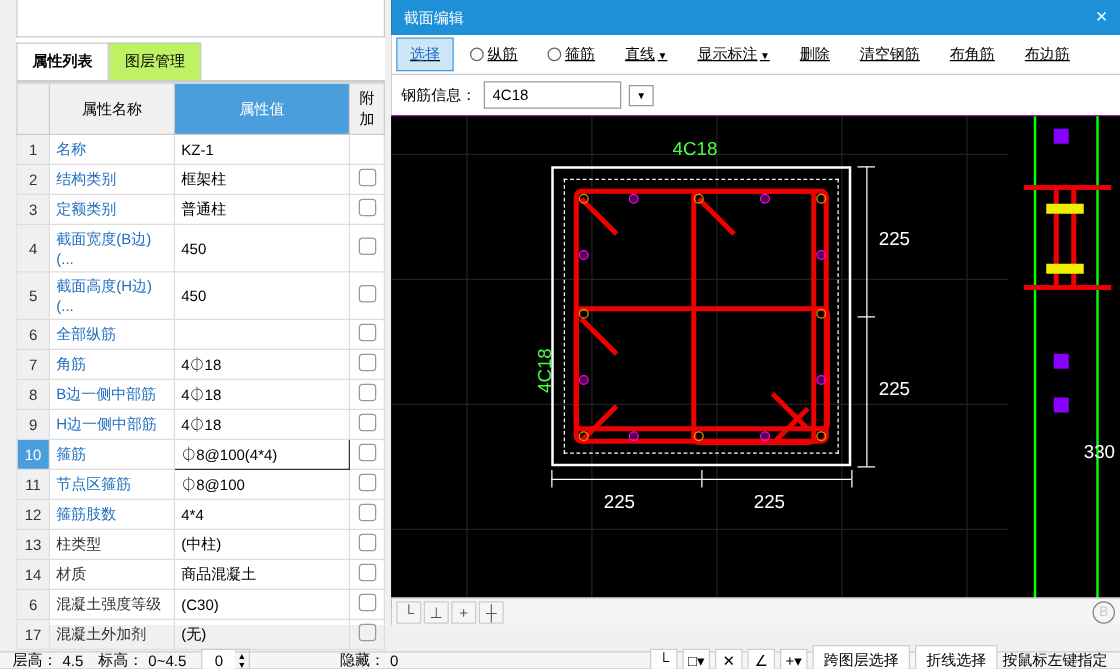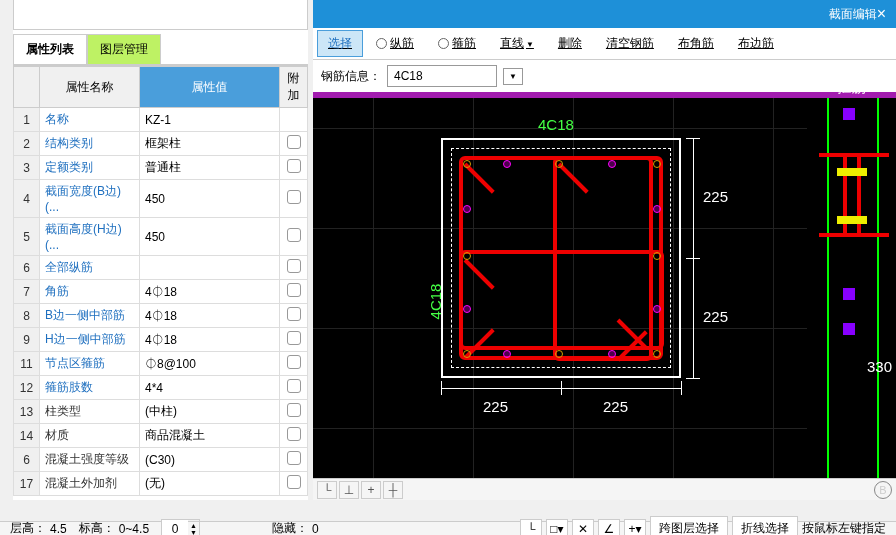--- a/index.html
+++ b/index.html
@@ -15,28 +15,28 @@
 .prop-table td { border: 1px solid #ddd; padding: 3px 5px; height: 20px; }
 .prop-table td.rn { background: #f0f0f0; text-align: center; width: 26px; color: #333; }
 .prop-table td.name { color: #1e6fbf; width: 100px; border-radius: 11px; }
 .prop-table td.name.black { color: #333; }
 .prop-table td.check { text-align: center; width: 28px; }
 .prop-table tr.sel td.rn { background: #4a9edb; color: #fff; }
 .prop-table tr.sel td.val { border: 1px solid #333; }
 .chk { display:inline-block; width:14px; height:14px; border:1px solid #999; border-radius:3px; }
 
 .right-area { position: absolute; left: 313px; top: 0; width: 583px; height: 500px; background: #000; }
-.dlg-title { background: #1e90d8; color: #fff; padding: 5px 10px; display: flex; justify-content: flex-end; align-items: center; }
+.dlg-title { background: #1e90d8; color: #fff; padding: 5px 10px; display: flex; justify-content: space-between; align-items: center; }
 .dlg-close { font-size: 16px; cursor: pointer; }
 .toolbar1 { background: #fff; display: flex; align-items: center; padding: 2px 4px; border-bottom: 1px solid #ccc; gap: 2px; text-decoration: underline; }
 .tb-btn { padding: 4px 10px; cursor: pointer; border: 1px solid transparent; }
 .tb-btn.active { background: #cce6f7; border: 1px solid #4a9edb; color: #1e6fbf; }
 .radio { display:inline-block; width:11px; height:11px; border:1px solid #666; border-radius:50%; margin-right:3px; vertical-align:middle; }
 .dd-arrow { font-size: 8px; margin-left: 2px; }
-.infobar { background: #fff; padding: 5px 8px; display: flex; align-items: center; gap: 6px; border-bottom: 6px solid #a21caf; }
+.infobar { background: #fff; padding: 5px 8px; display: flex; align-items: center; gap: 6px; border-bottom: 1px solid #a21caf; }
 .info-input { border: 1px solid #999; padding: 3px 6px; width: 110px; }
 .dd-btn { border: 1px solid #999; padding: 3px 5px; cursor: pointer; font-size: 8px; }
 
 .canvas { position: relative; width: 494px; height: 393px; background: #000; overflow: hidden; }
 .cross-grid { position: absolute; background: #222; }
 .cross-v { width: 1px; height: 100%; }
 .cross-h { height: 1px; width: 100%; }
 .section-box { position: absolute; left: 128px; top: 40px; width: 240px; height: 240px; border: 2px solid #fff; }
 .dashed-inner { position: absolute; left: 8px; top: 8px; right: 8px; bottom: 8px; border: 1px dashed #fff; }
 .stirrup { position: absolute; border: 4px solid #e00; border-radius: 6px; }
@@ -130,20 +130,26 @@
           <td class="name">B边一侧中部筋</td>
           <td class="val">4⏀18</td>
           <td class="check"><span class="chk"></span></td>
         </tr>
         <tr>
           <td class="rn">9</td>
           <td class="name">H边一侧中部筋</td>
           <td class="val">4⏀18</td>
           <td class="check"><span class="chk"></span></td>
         </tr>
+        <tr class="sel">
+          <td class="rn">10</td>
+          <td class="name">箍筋</td>
+          <td class="val">⏀8@100(4*4)</td>
+          <td class="check"><span class="chk"></span></td>
+        </tr>
         <tr>
           <td class="rn">11</td>
           <td class="name">节点区箍筋</td>
           <td class="val">⏀8@100</td>
           <td class="check"><span class="chk"></span></td>
         </tr>
         <tr>
           <td class="rn">12</td>
           <td class="name">箍筋肢数</td>
           <td class="val">4*4</td>
@@ -181,20 +187,21 @@
 <div class="right-area">
   <div class="dlg-title">
     <span>截面编辑</span>
     <span class="dlg-close">×</span>
   </div>
   <div class="toolbar1">
     <span class="tb-btn active">选择</span>
     <span class="tb-btn"><span class="radio"></span><span>纵筋</span></span>
     <span class="tb-btn"><span class="radio"></span><span>箍筋</span></span>
     <span class="tb-btn"><span>直线</span><span class="dd-arrow">▼</span></span>
+    <span class="tb-btn"><span>显示标注</span><span class="dd-arrow">▼</span></span>
     <span class="tb-btn">删除</span>
     <span class="tb-btn">清空钢筋</span>
     <span class="tb-btn">布角筋</span>
     <span class="tb-btn">布边筋</span>
   </div>
   <div class="infobar">
     <span>钢筋信息：</span>
     <input class="info-input" value="4C18" style="">
     <span class="dd-btn">▼</span>
   </div>

